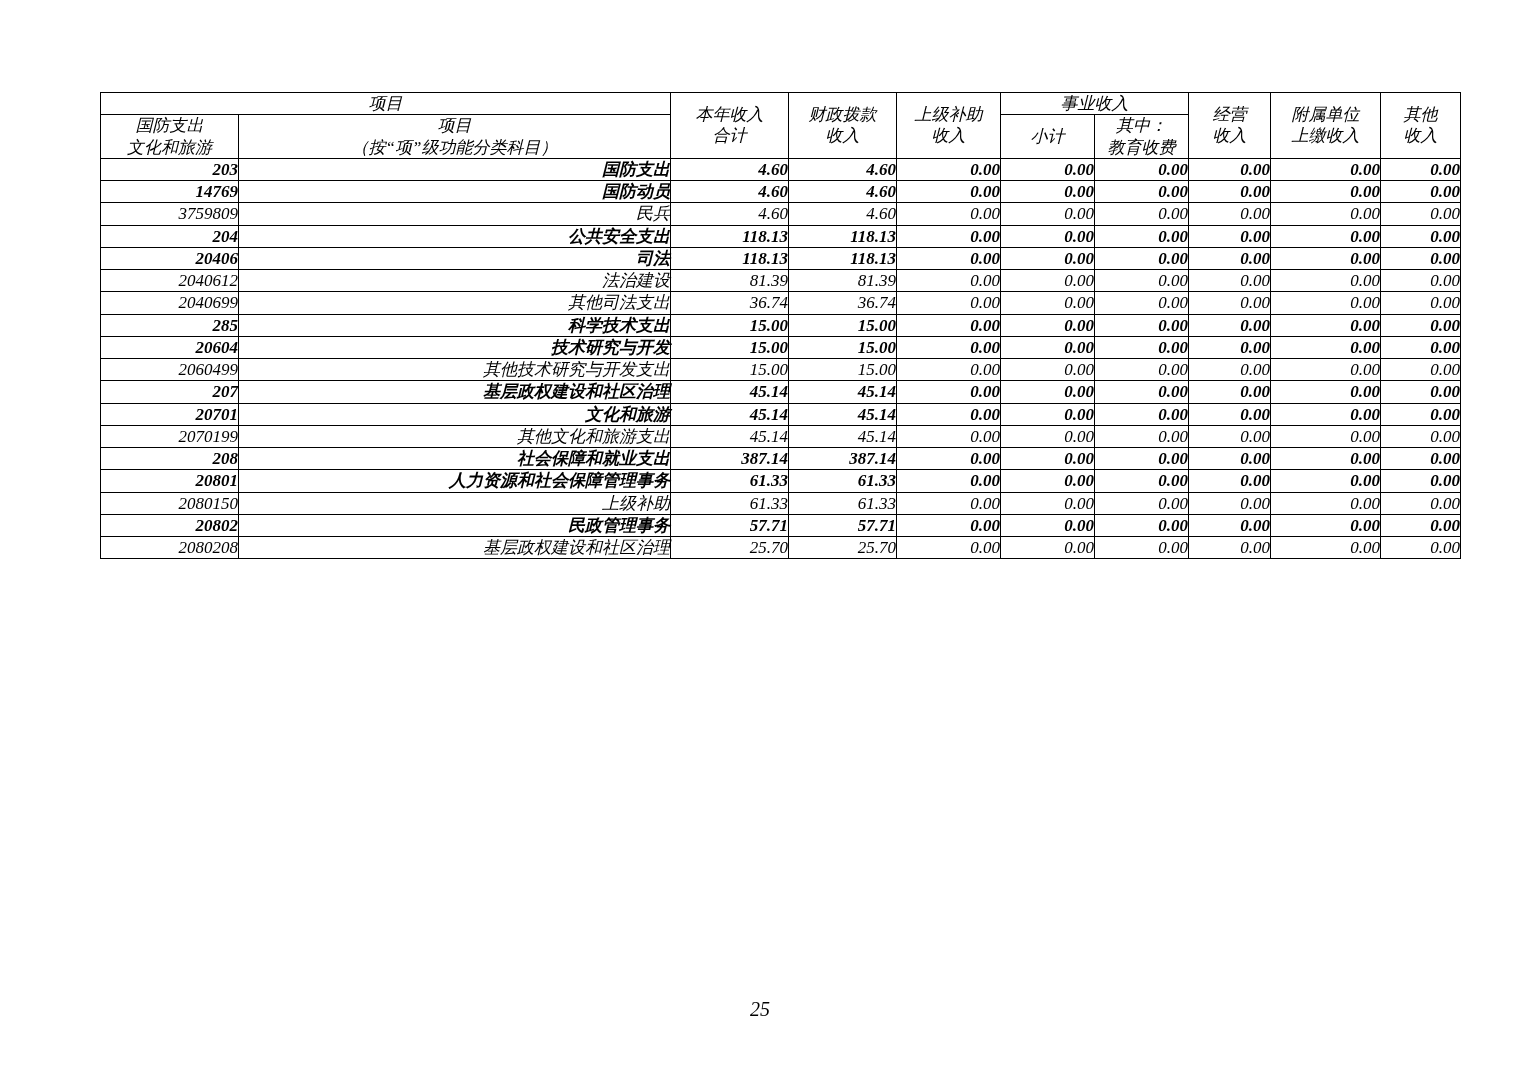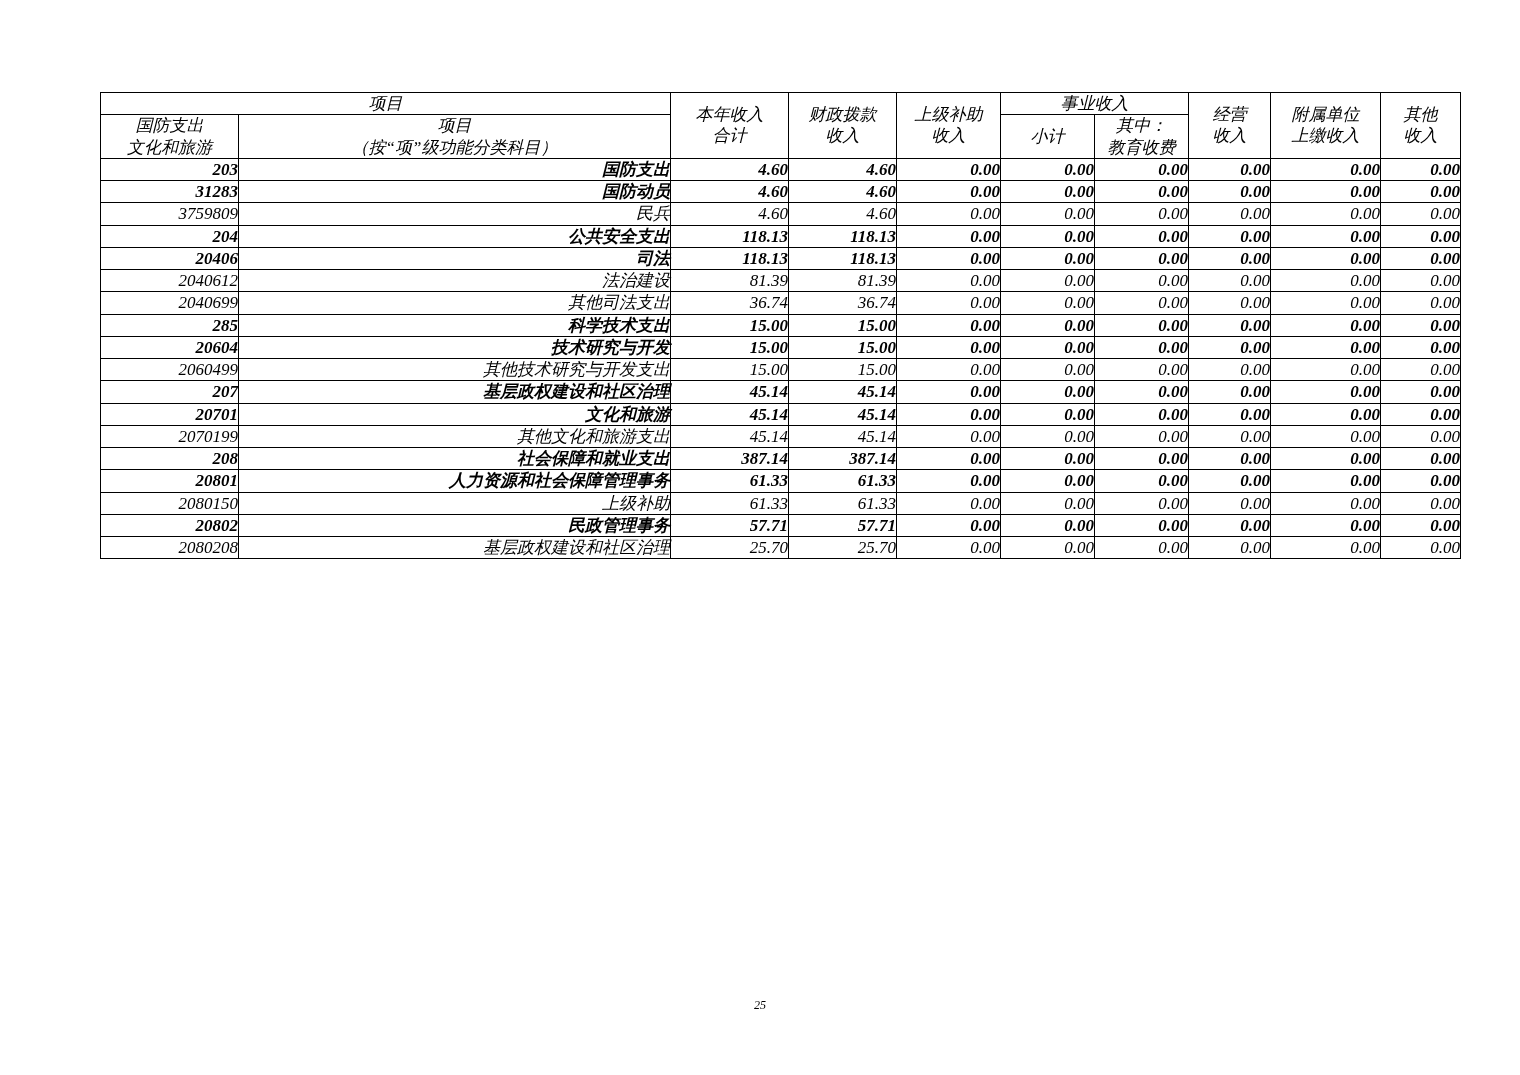--- a/index.html
+++ b/index.html
@@ -70,21 +70,21 @@
   }
   tr.bold td { font-weight: bold; }
   tr.normal td { font-weight: normal; }
 
   .page-number {
     position: absolute;
     left: 0;
     right: 0;
     top: 998px;
     text-align: center;
-    font-size: 12px;
+    font-size: 20px;
     font-family: "Liberation Serif", serif;
   }
 </style>
 </head>
 <body>
 
 <div class="page">
 
   <table class="budget">
     <colgroup>
@@ -151,21 +151,21 @@
           <td class="num">4.60</td>
           <td class="num">4.60</td>
           <td class="num">0.00</td>
           <td class="num">0.00</td>
           <td class="num">0.00</td>
           <td class="num">0.00</td>
           <td class="num">0.00</td>
           <td class="num">0.00</td>
         </tr>
         <tr class="bold">
-          <td class="code">31283</td>
+          <td class="code">14769</td>
           <td class="name">国防动员</td>
           <td class="num">4.60</td>
           <td class="num">4.60</td>
           <td class="num">0.00</td>
           <td class="num">0.00</td>
           <td class="num">0.00</td>
           <td class="num">0.00</td>
           <td class="num">0.00</td>
           <td class="num">0.00</td>
         </tr>

